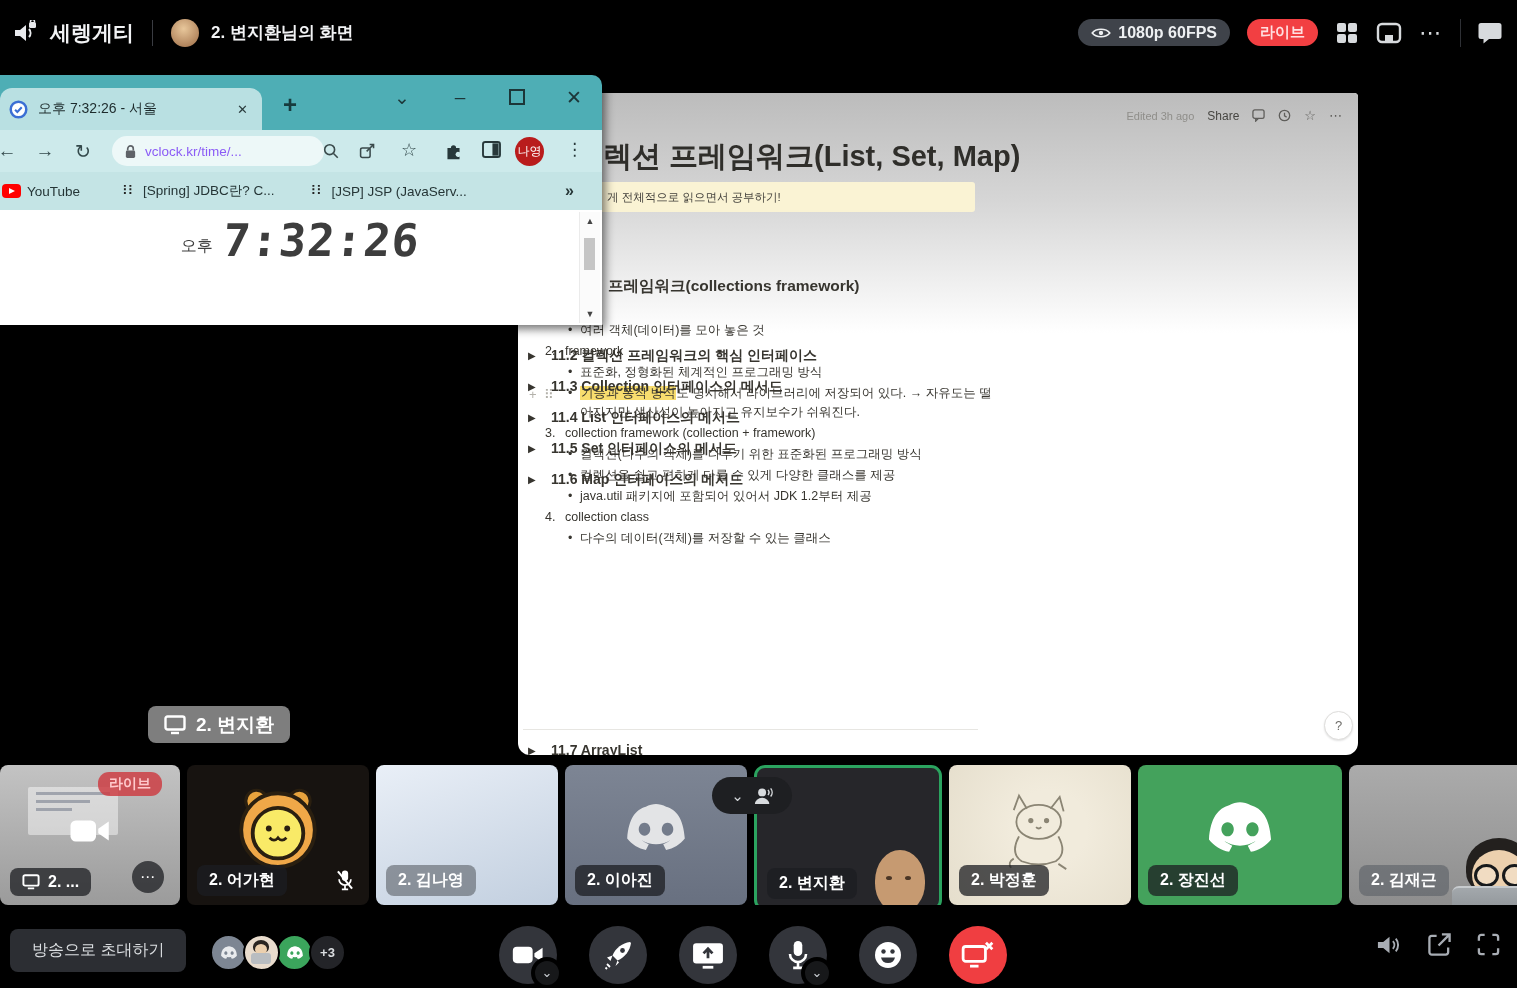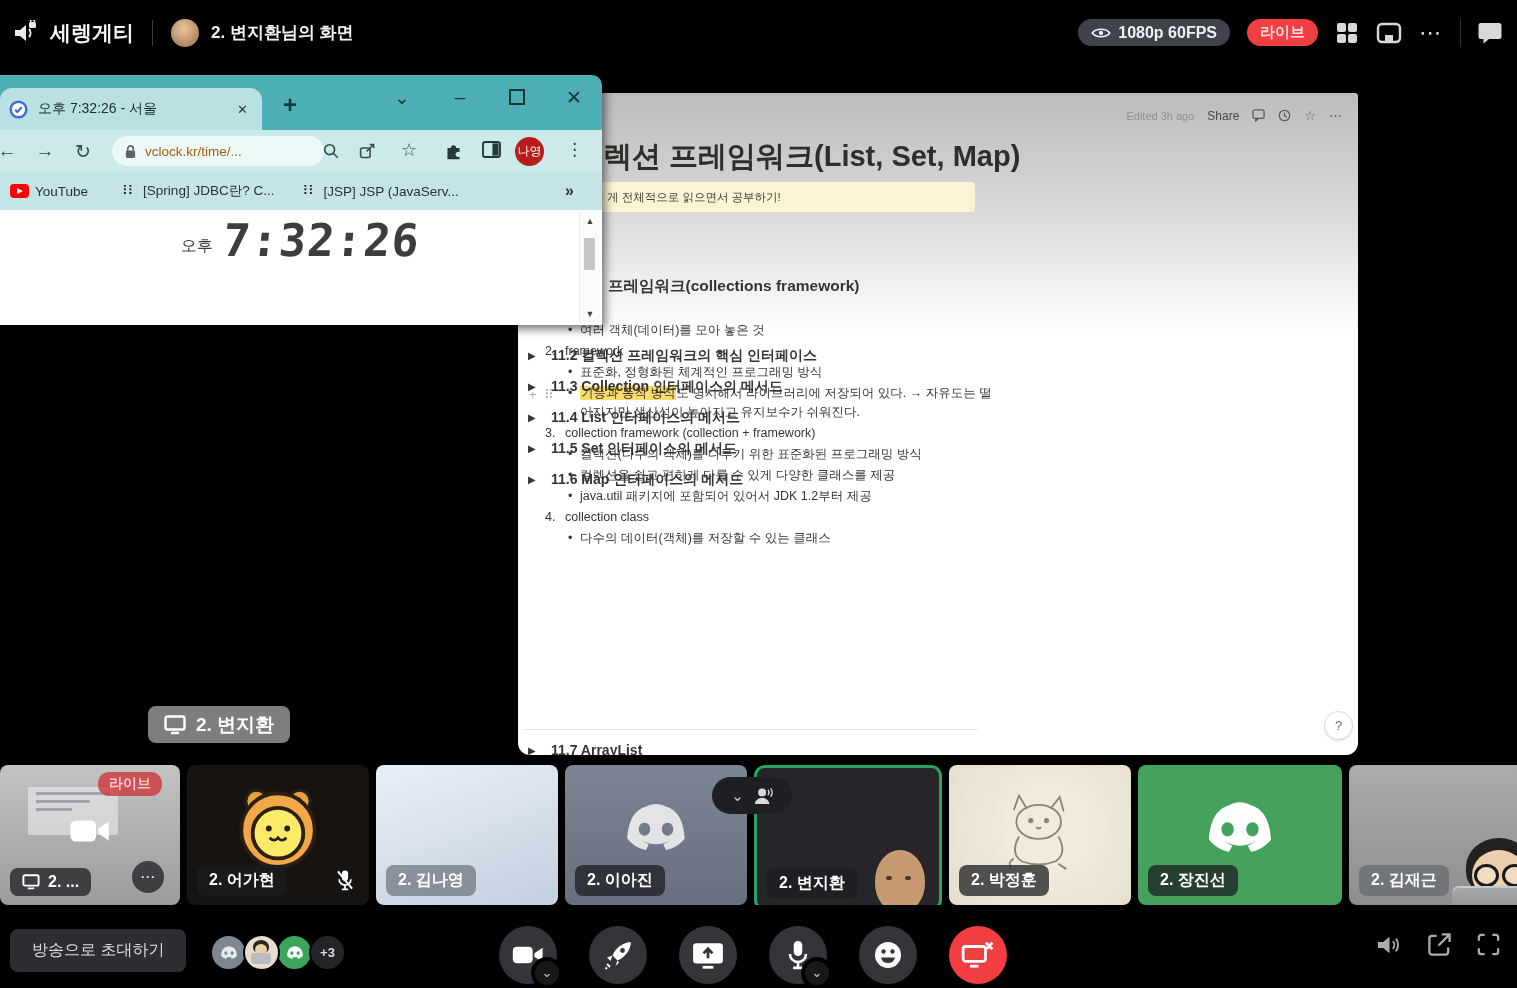--- a/index.html
+++ b/index.html
@@ -60,22 +60,22 @@
   #browser{left:0;top:75px;width:602px;height:250px;z-index:50;border-radius:0 10px 0 0;overflow:hidden;box-shadow:3px 4px 10px rgba(0,0,0,.55);}
   .bw-titlebar{position:absolute;left:0;top:0;width:100%;height:55px;background:#4eaeb5;}
   .bw-tab{position:absolute;left:0;top:13px;width:262px;height:42px;background:#b9e0e2;border-radius:12px 12px 0 0;display:flex;align-items:center;}
   .bw-tab-title{font-size:14px;color:#1d2b2c;margin-left:10px;white-space:nowrap;flex:1;}
   .bw-tab-x{font-size:13px;color:#2a3b3c;margin-right:14px;}
   .bw-newtab{position:absolute;left:283px;top:16px;font-size:24px;color:#173b3d;font-weight:bold;}
   .bw-ctrl{position:absolute;top:8px;color:#1c3638;font-size:19px;display:flex;align-items:center;justify-content:center;width:28px;height:28px;}
   .bw-toolbar{position:absolute;left:0;top:55px;width:100%;height:42px;background:#cdeaeb;display:flex;align-items:center;}
   .nav-g{font-size:19px;color:#33494b;width:38px;text-align:center;}
   .bw-address{position:absolute;left:112px;top:6px;width:200px;height:30px;background:#edf8f8;border-radius:15px;display:flex;align-items:center;gap:8px;padding-left:12px;}
-  .bw-url{font-size:13.5px;color:#a16207;}
-  .bw-bookmarks{position:absolute;left:0;top:97px;width:100%;height:38px;background:#c4e4e5;display:flex;align-items:center;gap:8px;padding-left:10px;box-sizing:border-box;}
+  .bw-url{font-size:13.5px;color:#8b5cf6;}
+  .bw-bookmarks{position:absolute;left:0;top:97px;width:100%;height:38px;background:#c4e4e5;display:flex;align-items:center;gap:16px;padding-left:2px;box-sizing:border-box;}
   .bm{display:flex;align-items:center;gap:6px;font-size:13.5px;color:#253536;white-space:nowrap;}
   .yt-icon{width:19px;height:14px;background:#f00;border-radius:4px;position:relative;}
   .yt-icon:after{content:"";position:absolute;left:7px;top:4px;border-left:6px solid #fff;border-top:3.5px solid transparent;border-bottom:3.5px solid transparent;}
   .dots-icon{font-size:13px;color:#222;line-height:12px;}
   .bm-more{position:absolute;right:28px;font-size:16px;color:#253536;font-weight:bold;}
   .bw-content{position:absolute;left:0;top:135px;width:100%;height:115px;background:#fff;}
   .clockline{position:absolute;left:60px;top:8px;width:480px;display:flex;align-items:flex-end;justify-content:center;gap:10px;}
   .meridiem{font-size:16px;color:#3f3f3f;padding-bottom:7px;}
   .digits{font-family:"DejaVu Sans Mono",monospace;font-weight:bold;font-size:45px;color:#3d3d3d;transform:skewX(-5deg);letter-spacing:1px;line-height:46px;}
   .dateline{position:absolute;left:40px;top:62px;width:480px;text-align:center;font-size:23px;color:#4e4e4e;}

